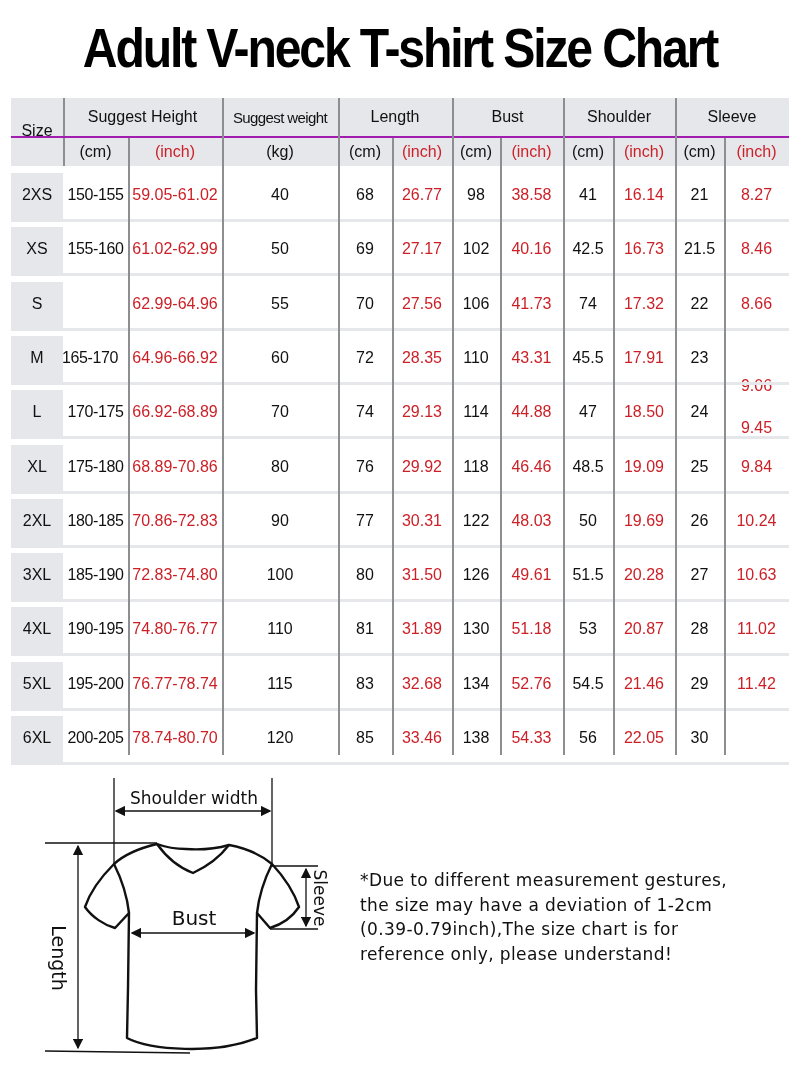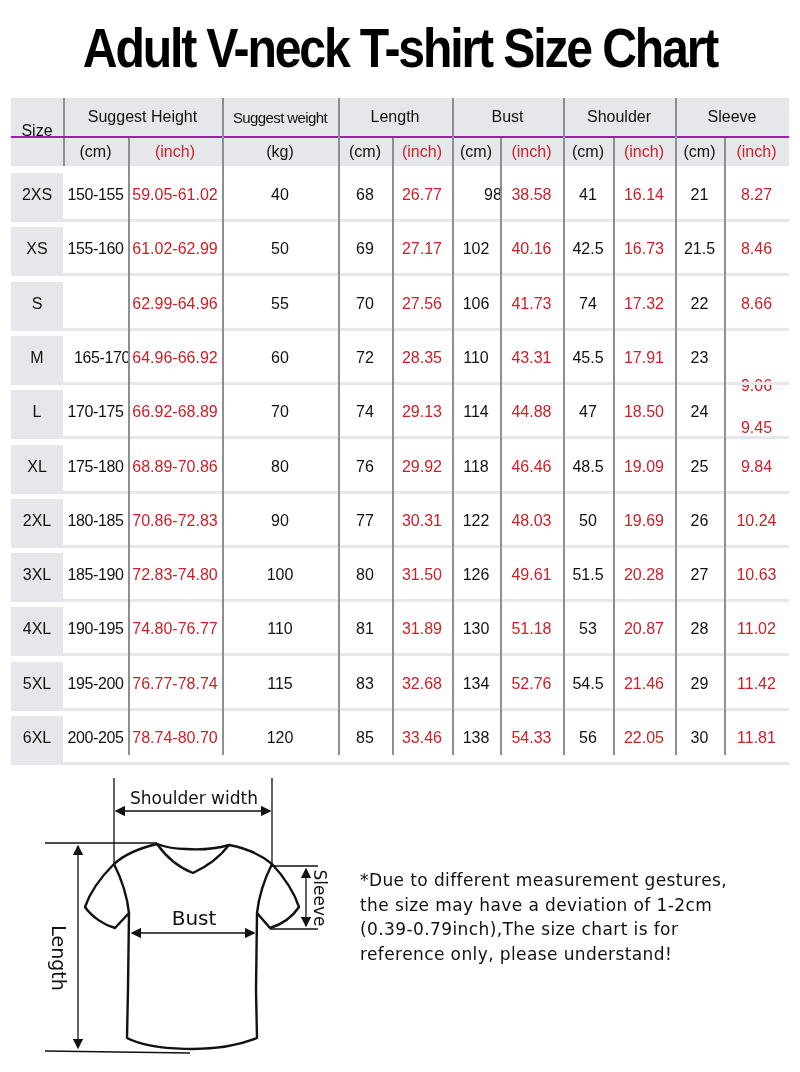--- a/index.html
+++ b/index.html
@@ -59,21 +59,21 @@
 
   <div id="rows">
       <div class="row" style="top: 70px;">
         <div class="sizebg"></div>
         <div class="cell" style="left: 0px; width: 52px; top: 0px; height: 54px;">2XS</div>
         <div class="cell" style="left: 52px; width: 65px; top: 0px; height: 54px; letter-spacing: -0.4px;">150-155</div>
         <div class="cell red" style="left: 117px; width: 94px; top: 0px; height: 54px;">59.05-61.02</div>
         <div class="cell" style="left: 211px; width: 116px; top: 0px; height: 54px;">40</div>
         <div class="cell" style="left: 327px; width: 54px; top: 0px; height: 54px;">68</div>
         <div class="cell red" style="left: 381px; width: 60px; top: 0px; height: 54px;">26.77</div>
-        <div class="cell" style="left: 441px; width: 48px; top: 0px; height: 54px; margin-left: 17px;">98</div>
+        <div class="cell" style="left: 441px; width: 48px; top: 0px; height: 54px;">98</div>
         <div class="cell red" style="left: 489px; width: 63px; top: 0px; height: 54px;">38.58</div>
         <div class="cell" style="left: 552px; width: 50px; top: 0px; height: 54px;">41</div>
         <div class="cell red" style="left: 602px; width: 62px; top: 0px; height: 54px;">16.14</div>
         <div class="cell" style="left: 664px; width: 49px; top: 0px; height: 54px;">21</div>
         <div class="cell red" style="left: 713px; width: 65px; top: 0px; height: 54px;">8.27</div>
         <div class="sep"></div>
       </div>
       <div class="row" style="top: 124.3px;">
         <div class="sizebg"></div>
         <div class="cell" style="left: 0px; width: 52px; top: 0px; height: 54px;">XS</div>
@@ -101,21 +101,21 @@
         <div class="cell red" style="left: 489px; width: 63px; top: 0px; height: 54px;">41.73</div>
         <div class="cell" style="left: 552px; width: 50px; top: 0px; height: 54px;">74</div>
         <div class="cell red" style="left: 602px; width: 62px; top: 0px; height: 54px;">17.32</div>
         <div class="cell" style="left: 664px; width: 49px; top: 0px; height: 54px;">22</div>
         <div class="cell red" style="left: 713px; width: 65px; top: 0px; height: 54px;">8.66</div>
         <div class="sep"></div>
       </div>
       <div class="row" style="top: 232.9px;">
         <div class="sizebg"></div>
         <div class="cell" style="left: 0px; width: 52px; top: 0px; height: 54px;">M</div>
-        <div class="cell" style="left: 52px; width: 78px; top: 0px; height: 54px; letter-spacing: -0.4px;">165-170</div>
+        <div class="cell" style="left: 40px; width: 78px; top: 0px; height: 54px; letter-spacing: -0.4px;">165-170</div>
         <div class="cell red" style="left: 117px; width: 94px; top: 0px; height: 54px;">64.96-66.92</div>
         <div class="cell" style="left: 211px; width: 116px; top: 0px; height: 54px;">60</div>
         <div class="cell" style="left: 327px; width: 54px; top: 0px; height: 54px;">72</div>
         <div class="cell red" style="left: 381px; width: 60px; top: 0px; height: 54px;">28.35</div>
         <div class="cell" style="left: 441px; width: 48px; top: 0px; height: 54px;">110</div>
         <div class="cell red" style="left: 489px; width: 63px; top: 0px; height: 54px;">43.31</div>
         <div class="cell" style="left: 552px; width: 50px; top: 0px; height: 54px;">45.5</div>
         <div class="cell red" style="left: 602px; width: 62px; top: 0px; height: 54px;">17.91</div>
         <div class="cell" style="left: 664px; width: 49px; top: 0px; height: 54px;">23</div>
         <div class="cell red" style="left: 713px; width: 65px; top: 8px; height: 70px; margin-top: 12px;">9.06</div>
@@ -223,21 +223,20 @@
         <div class="cell" style="left: 52px; width: 65px; top: 0px; height: 54px; letter-spacing: -0.4px;">200-205</div>
         <div class="cell red" style="left: 117px; width: 94px; top: 0px; height: 54px;">78.74-80.70</div>
         <div class="cell" style="left: 211px; width: 116px; top: 0px; height: 54px;">120</div>
         <div class="cell" style="left: 327px; width: 54px; top: 0px; height: 54px;">85</div>
         <div class="cell red" style="left: 381px; width: 60px; top: 0px; height: 54px;">33.46</div>
         <div class="cell" style="left: 441px; width: 48px; top: 0px; height: 54px;">138</div>
         <div class="cell red" style="left: 489px; width: 63px; top: 0px; height: 54px;">54.33</div>
         <div class="cell" style="left: 552px; width: 50px; top: 0px; height: 54px;">56</div>
         <div class="cell red" style="left: 602px; width: 62px; top: 0px; height: 54px;">22.05</div>
         <div class="cell" style="left: 664px; width: 49px; top: 0px; height: 54px;">30</div>
-        <div class="cell red" style="left: 713px; width: 65px; top: 0px; height: 54px;">11.81</div>
         <div class="sep"></div>
       </div>
     </div>
 
   <div class="vline" style="left:52px;top:0;height:38px;"></div>
   <div class="vline" style="left:52px;top:40px;height:28px;"></div>
   <div class="vline" style="left:117px;top:40px;height:617px;"></div>
   <div class="vline" style="left:211px;top:0;height:657px;"></div>
   <div class="vline" style="left:327px;top:0;height:657px;"></div>
   <div class="vline" style="left:381px;top:40px;height:617px;"></div>

